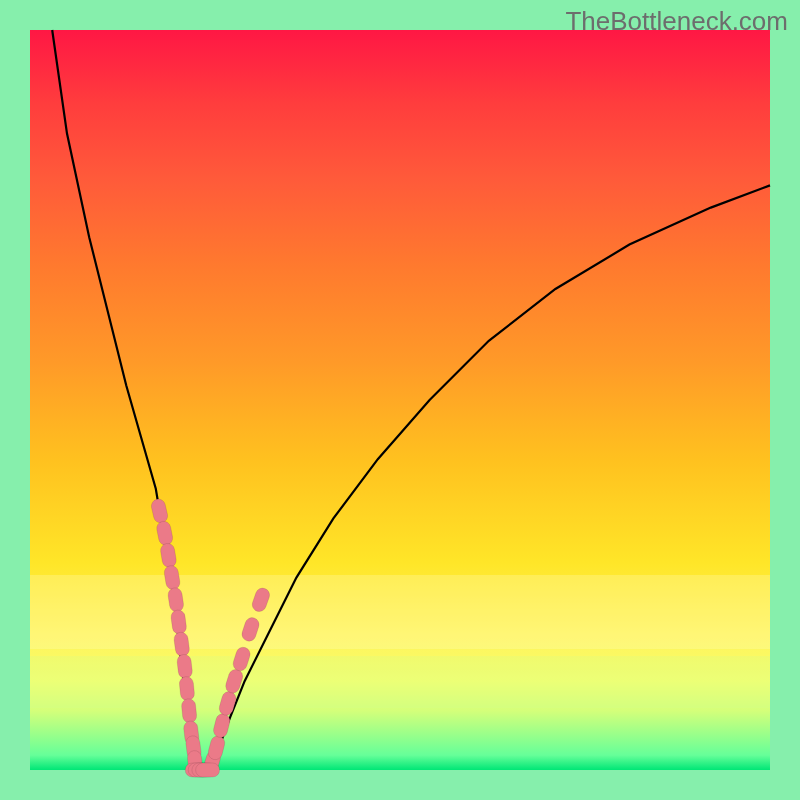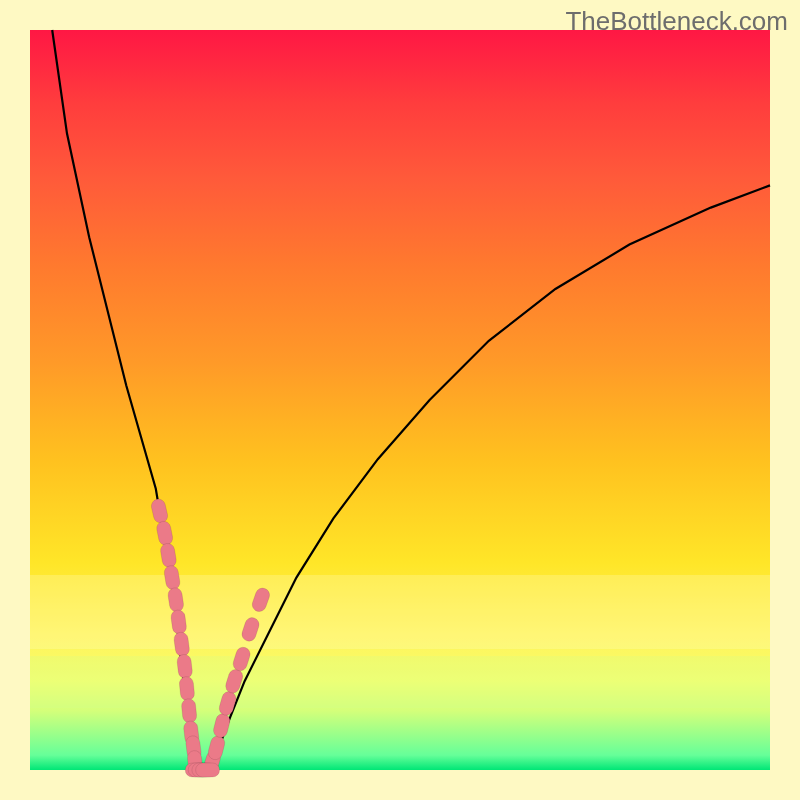--- a/index.html
+++ b/index.html
@@ -8,21 +8,21 @@
     width: 800px;
     height: 800px;
     background: #000;
     overflow: hidden;
     font-family: Arial, Helvetica, sans-serif;
   }
   .outer {
     position: relative;
     width: 800px;
     height: 800px;
-    background: #fef9c3;
+    background: #86efac;
   }
   .plot {
     position: absolute;
     left: 30px;
     top: 30px;
     width: 740px;
     height: 740px;
     background: linear-gradient(
       to bottom,
       #ff1744 0%,

